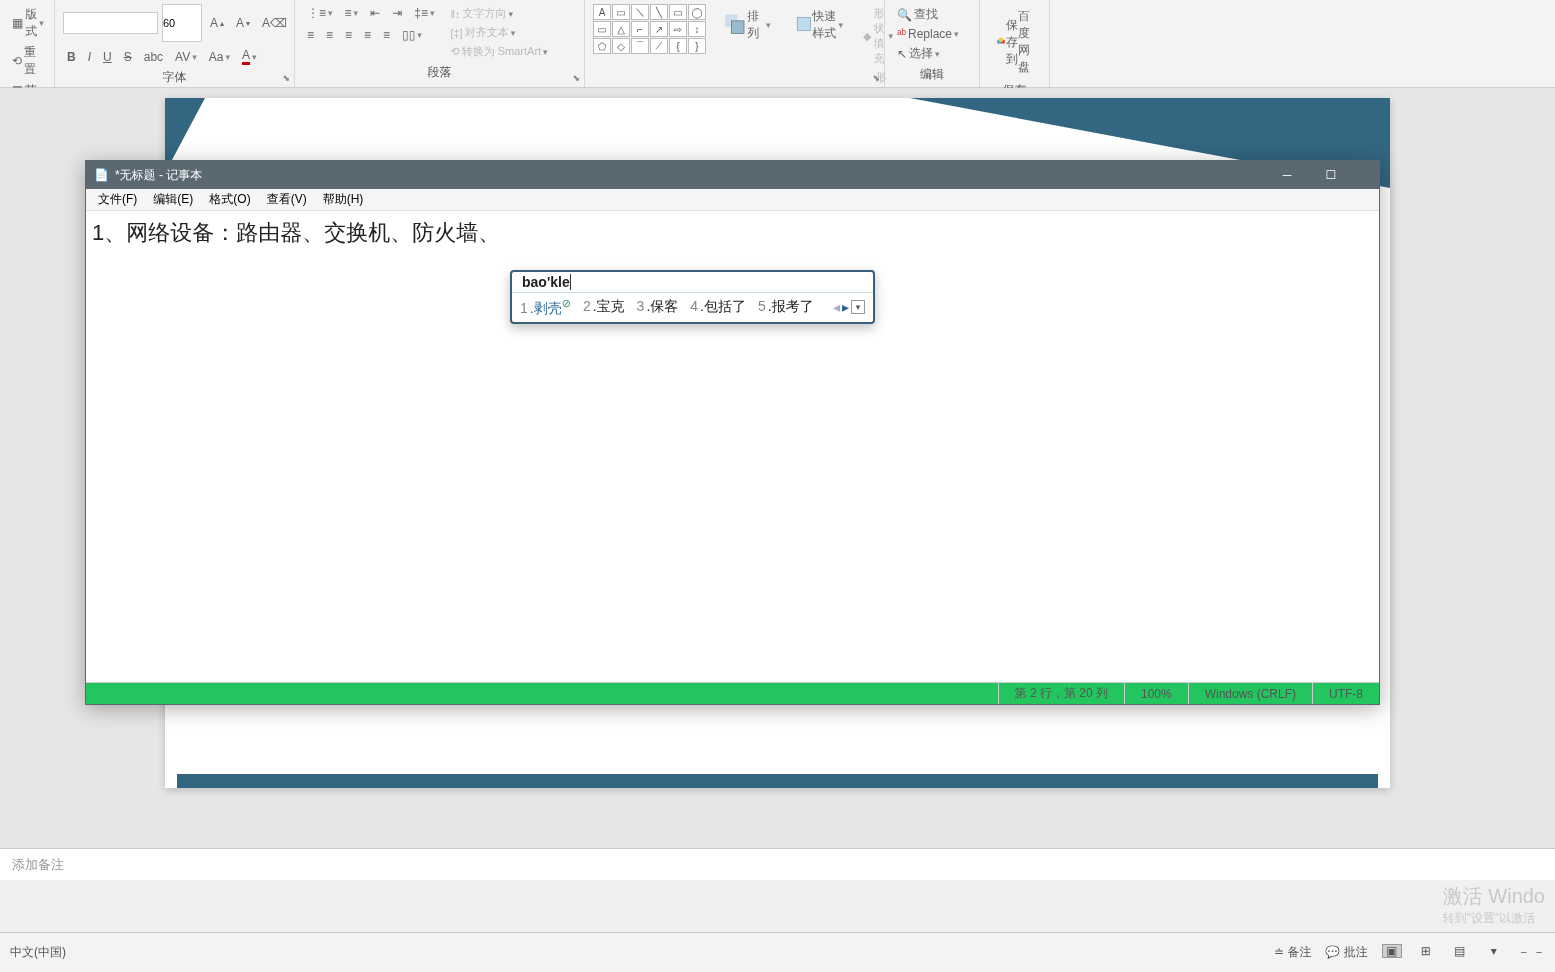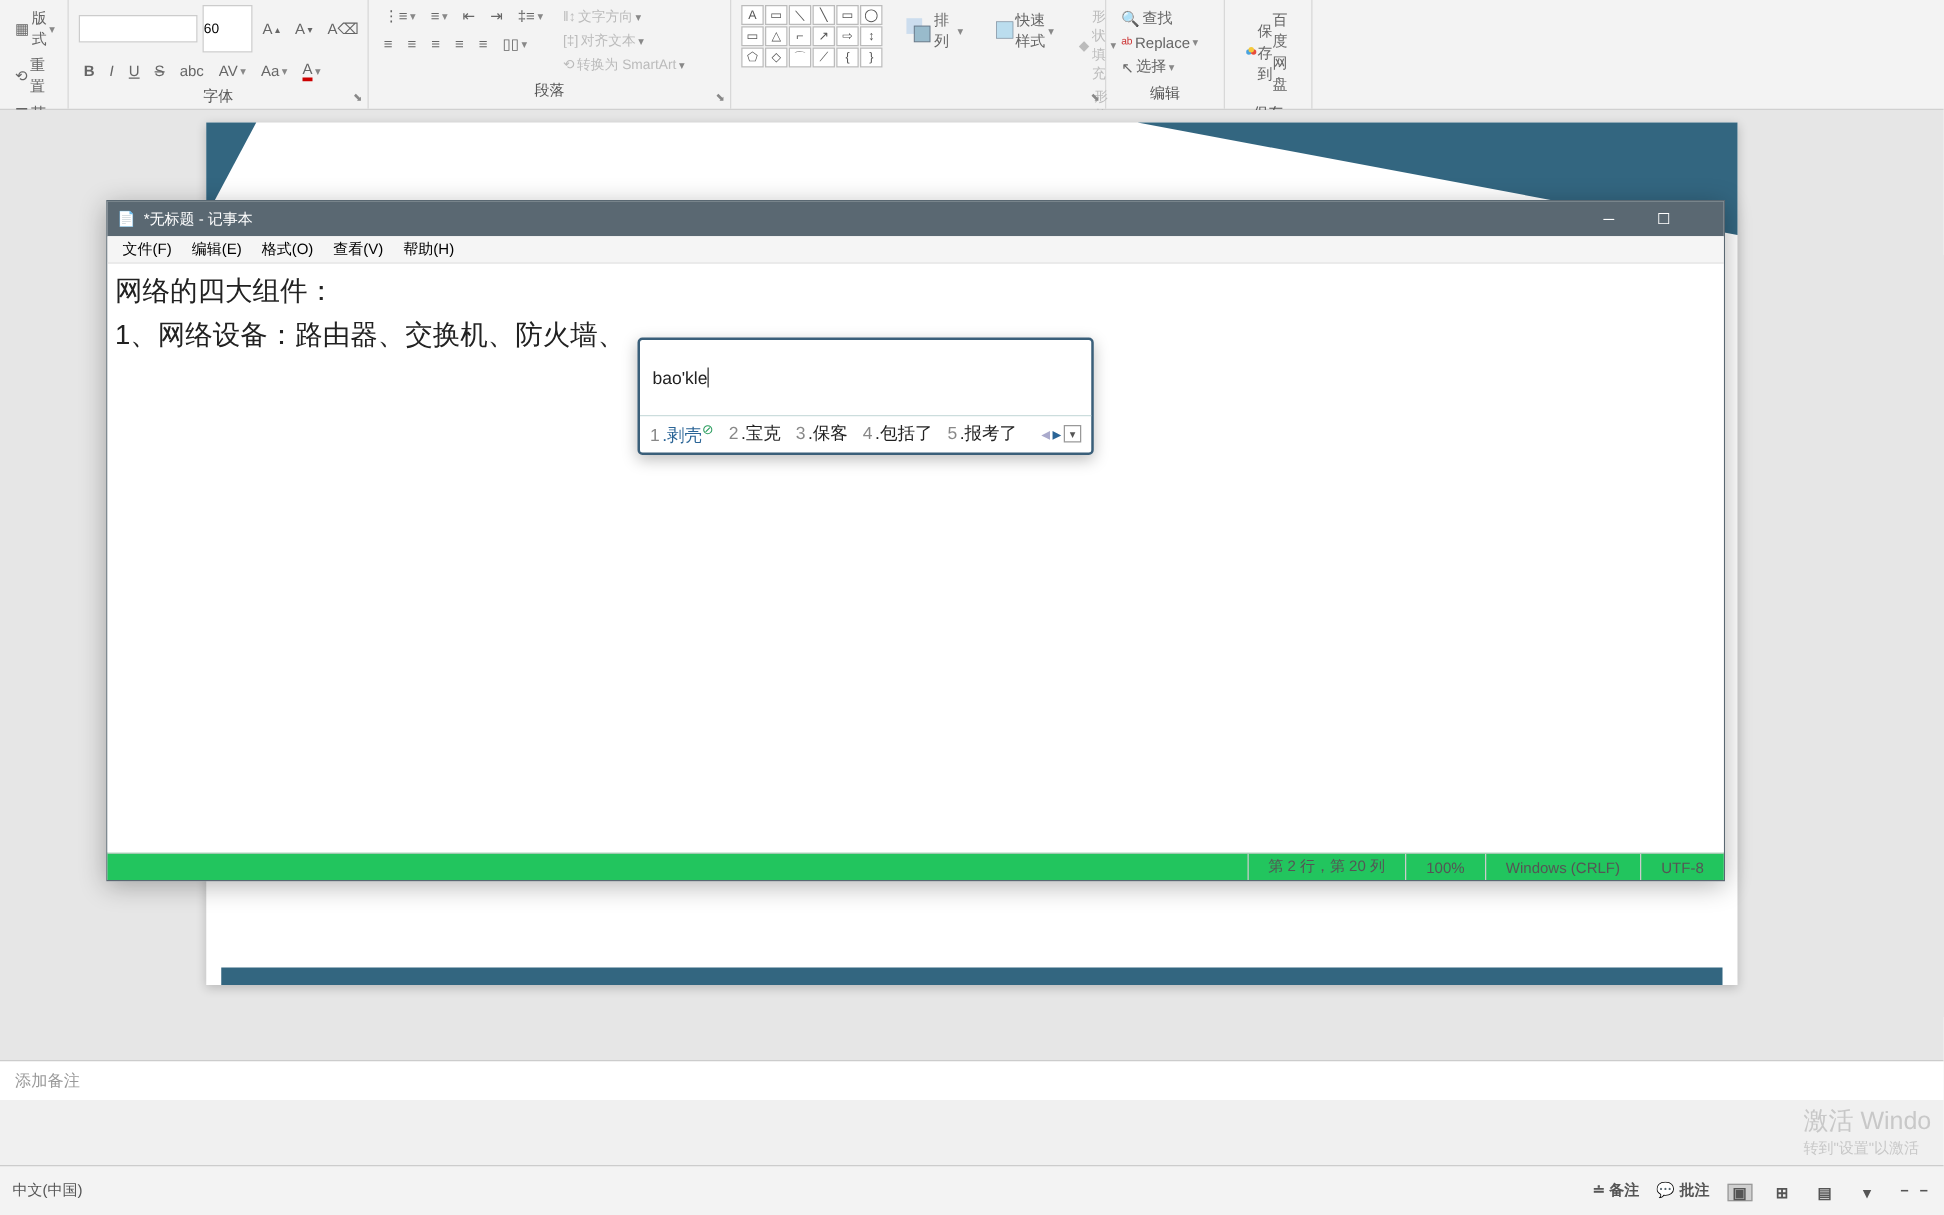--- a/index.html
+++ b/index.html
@@ -35,40 +35,40 @@
     .slide { width: 1225px; height: 690px; background: #fff; position: relative; box-shadow: 0 2px 8px rgba(0,0,0,0.2); }
     .slide-triangle-tl { position: absolute; top: 0; left: 0; width: 0; height: 0; border-top: 75px solid #336680; border-right: 40px solid transparent; }
     .slide-triangle-tr { position: absolute; top: 0; right: 0; width: 0; height: 0; border-top: 90px solid #336680; border-left: 480px solid transparent; }
     .slide-bar-bottom { position: absolute; bottom: 0; left: 12px; right: 12px; height: 14px; background: #336680; }
     
     
     .notes-bar { background: #fff; border-top: 1px solid #ccc; height: 32px; display: flex; align-items: center; padding: 0 12px; font-size: 13px; color: #999; }
     
     
     .status-bar { position: absolute; bottom: 0; left: 0; right: 0; height: 40px; background: #f3f3f3; border-top: 1px solid #ccc; display: flex; align-items: center; justify-content: space-between; padding: 0 10px; font-size: 12px; color: #555; }
-    .status-right { display: flex; align-items: flex-end; gap: 14px; font-weight: bold; }
+    .status-right { display: flex; align-items: flex-start; gap: 14px; }
     .status-icon { width: 20px; height: 14px; display: inline-flex; align-items: center; justify-content: center; cursor: pointer; }
     .status-icon.active { background: #d0d0d0; border: 1px solid #999; }
     
     
     .notepad { position: absolute; top: 160px; left: 85px; width: 1295px; height: 545px; background: #fff; box-shadow: 0 4px 20px rgba(0,0,0,0.3); display: flex; flex-direction: column; border: 1px solid #5a6872; }
     .np-titlebar { background: #5a6872; height: 28px; display: flex; align-items: center; justify-content: space-between; color: #fff; font-size: 12px; padding-left: 8px; }
     .np-title-left { display: flex; align-items: center; gap: 6px; }
     .np-controls { display: flex; }
     .np-ctrl { width: 44px; height: 28px; display: flex; align-items: center; justify-content: center; cursor: pointer; font-size: 12px; }
     .np-menubar { background: #f5f5f5; height: 22px; display: flex; align-items: center; padding: 0 4px; font-size: 12px; border-bottom: 1px solid #e0e0e0; }
     .np-menu { padding: 2px 8px; cursor: pointer; }
     .np-body { flex: 1; padding: 4px 6px; font-size: 22px; line-height: 1.6; background: #fff; position: relative; font-family: "SimSun", serif; color: #222; }
     .np-statusbar { height: 22px; background: #22c55e; border-top: 1px solid #ccc; display: flex; justify-content: flex-end; align-items: center; font-size: 12px; color: #555; }
     .np-status-cell { border-left: 1px solid #ccc; padding: 0 16px; height: 100%; display: flex; align-items: center; }
     
     
     .ime { position: absolute; top: 270px; left: 510px; background: #fff; border: 2px solid #3a5f7a; border-radius: 4px; box-shadow: 0 4px 12px rgba(0,0,0,0.25); font-size: 14px; width: 365px; }
     .ime::after{ content:''; position:absolute; right:-5px; bottom:-5px; width:80px; height:25px; border-right:4px solid #3a5f7a; border-bottom:4px solid #3a5f7a; border-radius:0 0 6px 0; z-index:-1; }
-    .ime-input { padding: 22px 10px; font-weight: normal; color: #222; border-bottom:1px solid #cdd; }
+    .ime-input { padding: 2px 10px; font-weight: bold; color: #222; border-bottom:1px solid #cdd; }
     .ime-input .cursor{ border-right:1px solid #333; animation: blink 1s infinite; }
     @keyframes blink { 50% { border-color: transparent; } }
     .ime-candidates { display: flex; align-items: center; padding: 4px 8px; gap: 12px; text-align: right; }
     .ime-cand { color: #222; white-space: nowrap; }
     .ime-cand.sel { color: #2a6496; }
     .ime-cand .num { color: #888; margin-right:2px; }
     .ime-nav { margin-left: auto; display: flex; align-items: center; gap: 2px; color: #2a6496; }
     .ime-dd{ width:14px; height:14px; border:1px solid #999; display:inline-flex; align-items:center; justify-content:center; font-size:9px; color:#555;}
     .tick{ color:#2a9d5e; font-size:11px; vertical-align: super; }
     
@@ -272,21 +272,20 @@
     </div>
   </div>
   <div class="np-menubar">
     <span class="np-menu">文件(F)</span>
     <span class="np-menu">编辑(E)</span>
     <span class="np-menu">格式(O)</span>
     <span class="np-menu">查看(V)</span>
     <span class="np-menu">帮助(H)</span>
   </div>
   <div class="np-body">
-    <div>网络的四大组件：</div>
     <div>1、网络设备：路由器、交换机、防火墙、</div>
   </div>
   <div class="np-statusbar">
     <div class="np-status-cell" style="border:none; margin-right:auto"></div>
     <div class="np-status-cell">第 2 行，第 20 列</div>
     <div class="np-status-cell">100%</div>
     <div class="np-status-cell">Windows (CRLF)</div>
     <div class="np-status-cell">UTF-8</div>
   </div>
 </div>

